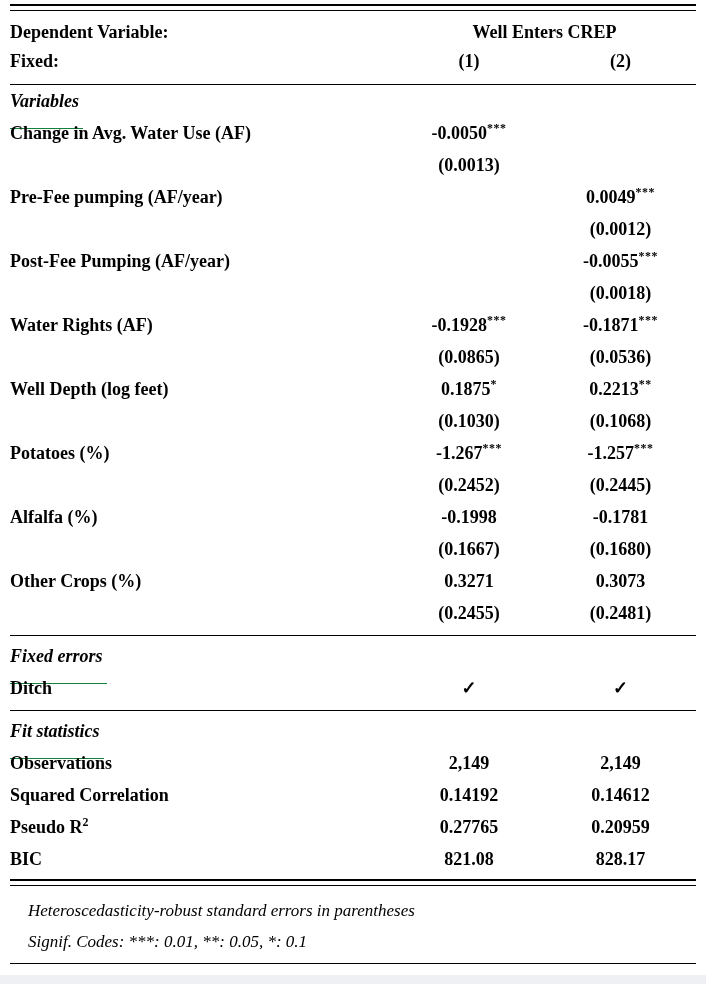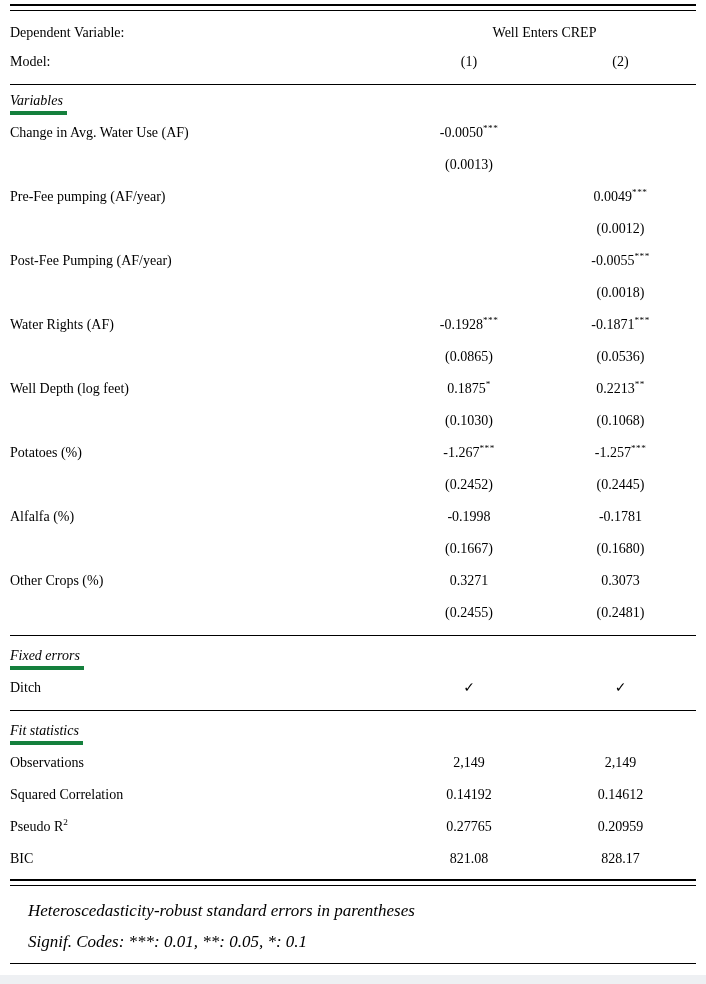--- a/index.html
+++ b/index.html
@@ -19,38 +19,39 @@
     border-bottom: 1px solid #000;
   }
   .rule-single { border-top: 1.5px solid #000; height: 0; }
   .mt6 { margin-top: 6px; } .mb4 { margin-bottom: 4px; }
   .mt4 { margin-top: 4px; }
 
   table.t {
     width: 100%;
     border-collapse: collapse;
     table-layout: fixed;
-    font-size: 14px;
+    font-size: 18px;
+    font-weight: bold;
   }
   col.c-label { width: 383px; }
   col.c-v1 { width: 152px; }
   col.c-v2 { width: 151px; }
   table.t td { padding: 0; vertical-align: baseline; }
   .hdr td { line-height: 29px; }
   .hdr { margin-top: 7px; margin-bottom: 8px; }
   .lbl { text-align: left; padding-left: 18px; white-space: nowrap; }
   .val { text-align: center; white-space: nowrap; }
   .span2 { text-align: center; }
 
   .body-t td { line-height: 32px; }
   .sec-td { padding-left: 18px; line-height: 36px; padding-top: 2px; }
   .sec {
     font-style: italic;
-    border-bottom: 4px solid #15803d;
-    padding-bottom: 3px;
+    border-bottom: 1px solid #15803d;
+    padding-bottom: 17px;
     padding-right: 4px;
   }
   sup.stars {
     font-size: 66%;
     line-height: 0;
     vertical-align: super;
     letter-spacing: 0.5px;
   }
   sup.lblsup { font-size: 66%; line-height: 0; vertical-align: super; }
 
@@ -80,21 +81,21 @@
           <col class="c-label">
           <col class="c-v1">
           <col class="c-v2">
         </colgroup>
       <tbody>
           <tr>
         <td class="lbl">Dependent Variable:</td>
         <td class="span2" colspan="2">Well Enters CREP</td>
       </tr>
       <tr>
-        <td class="lbl">Model:</td>
+        <td class="lbl">Fixed:</td>
         <td class="val">(1)</td>
         <td class="val">(2)</td>
       </tr>
     </tbody>
       </table>
 
     <div class="rule-single"></div>
 
     <table class="t body-t">
       <colgroup>

